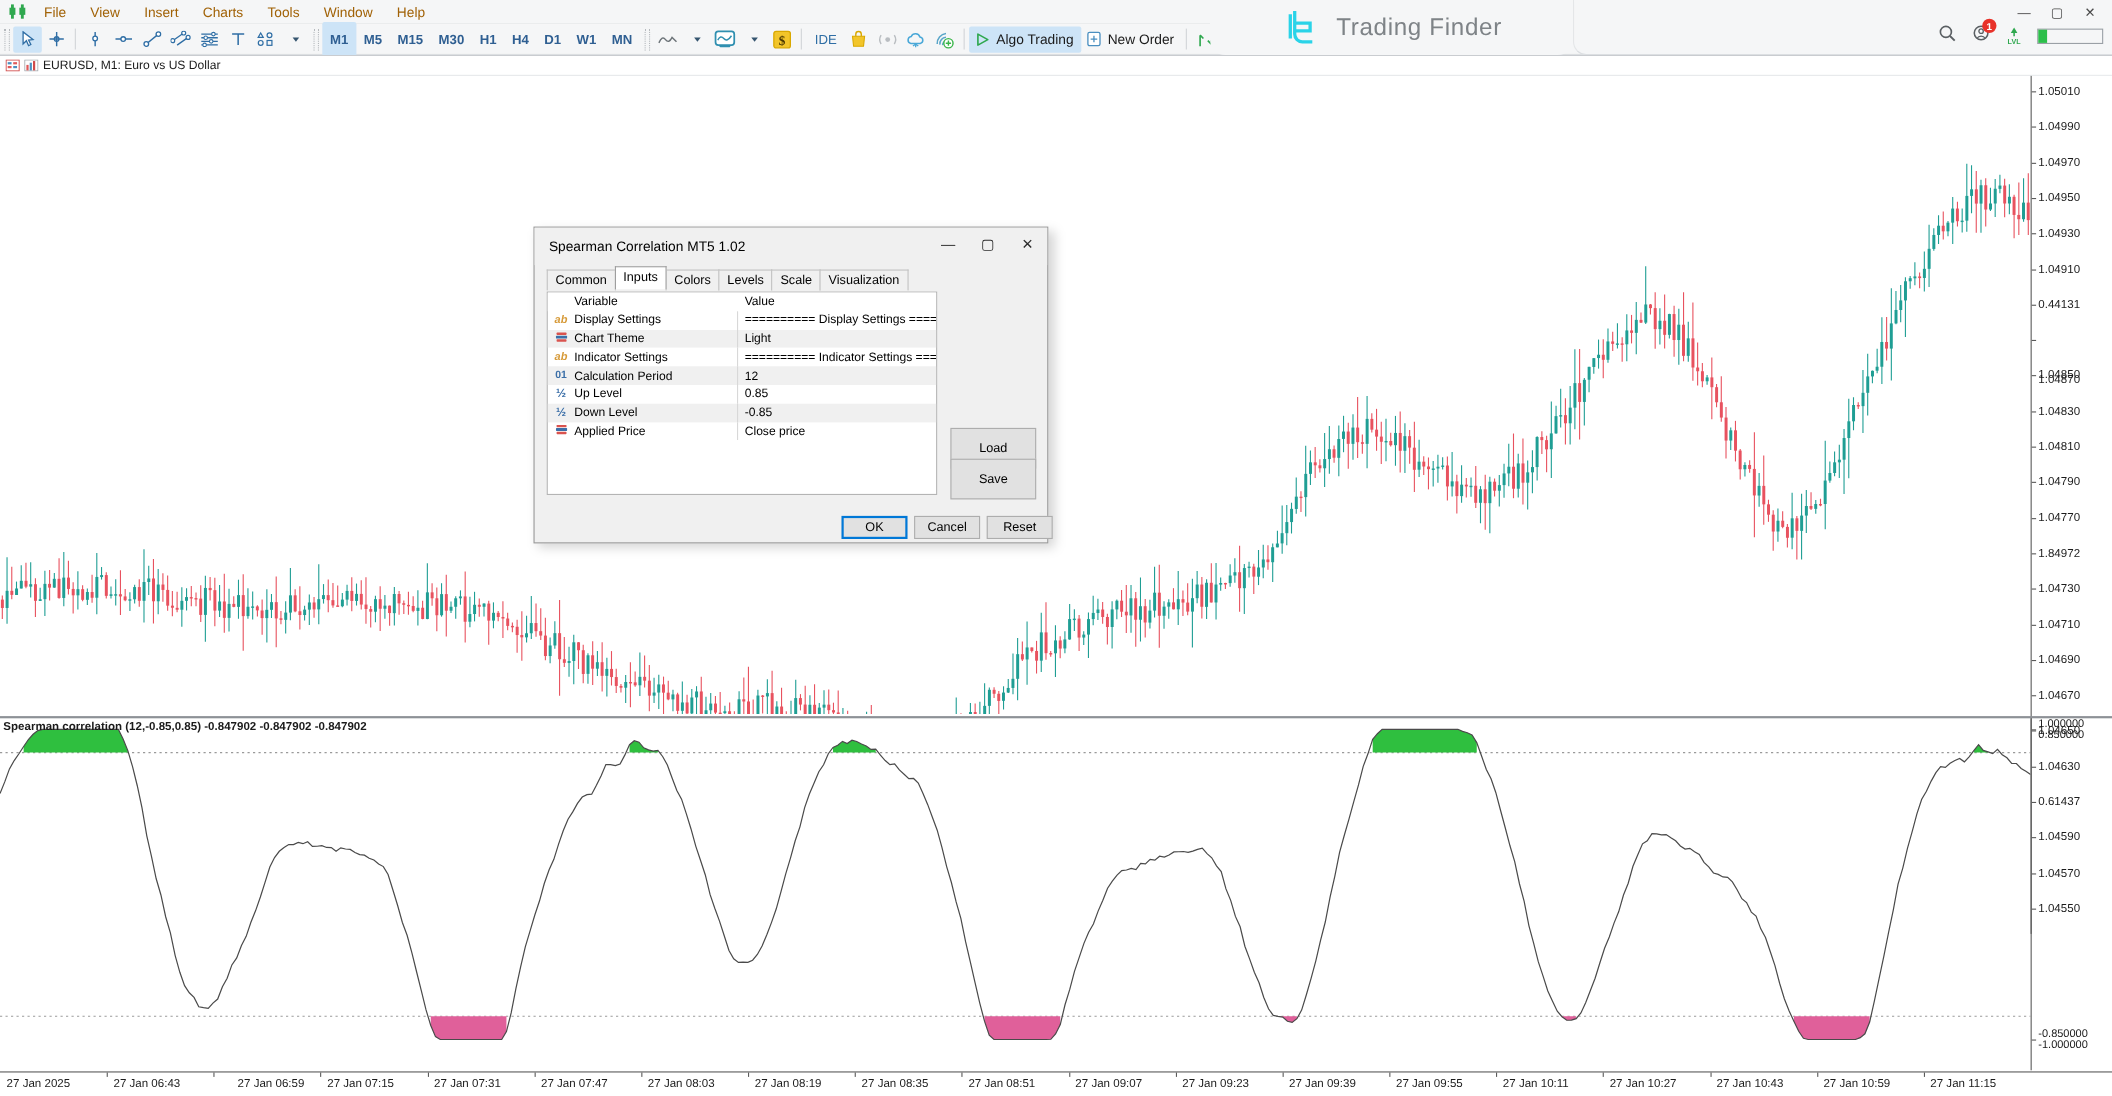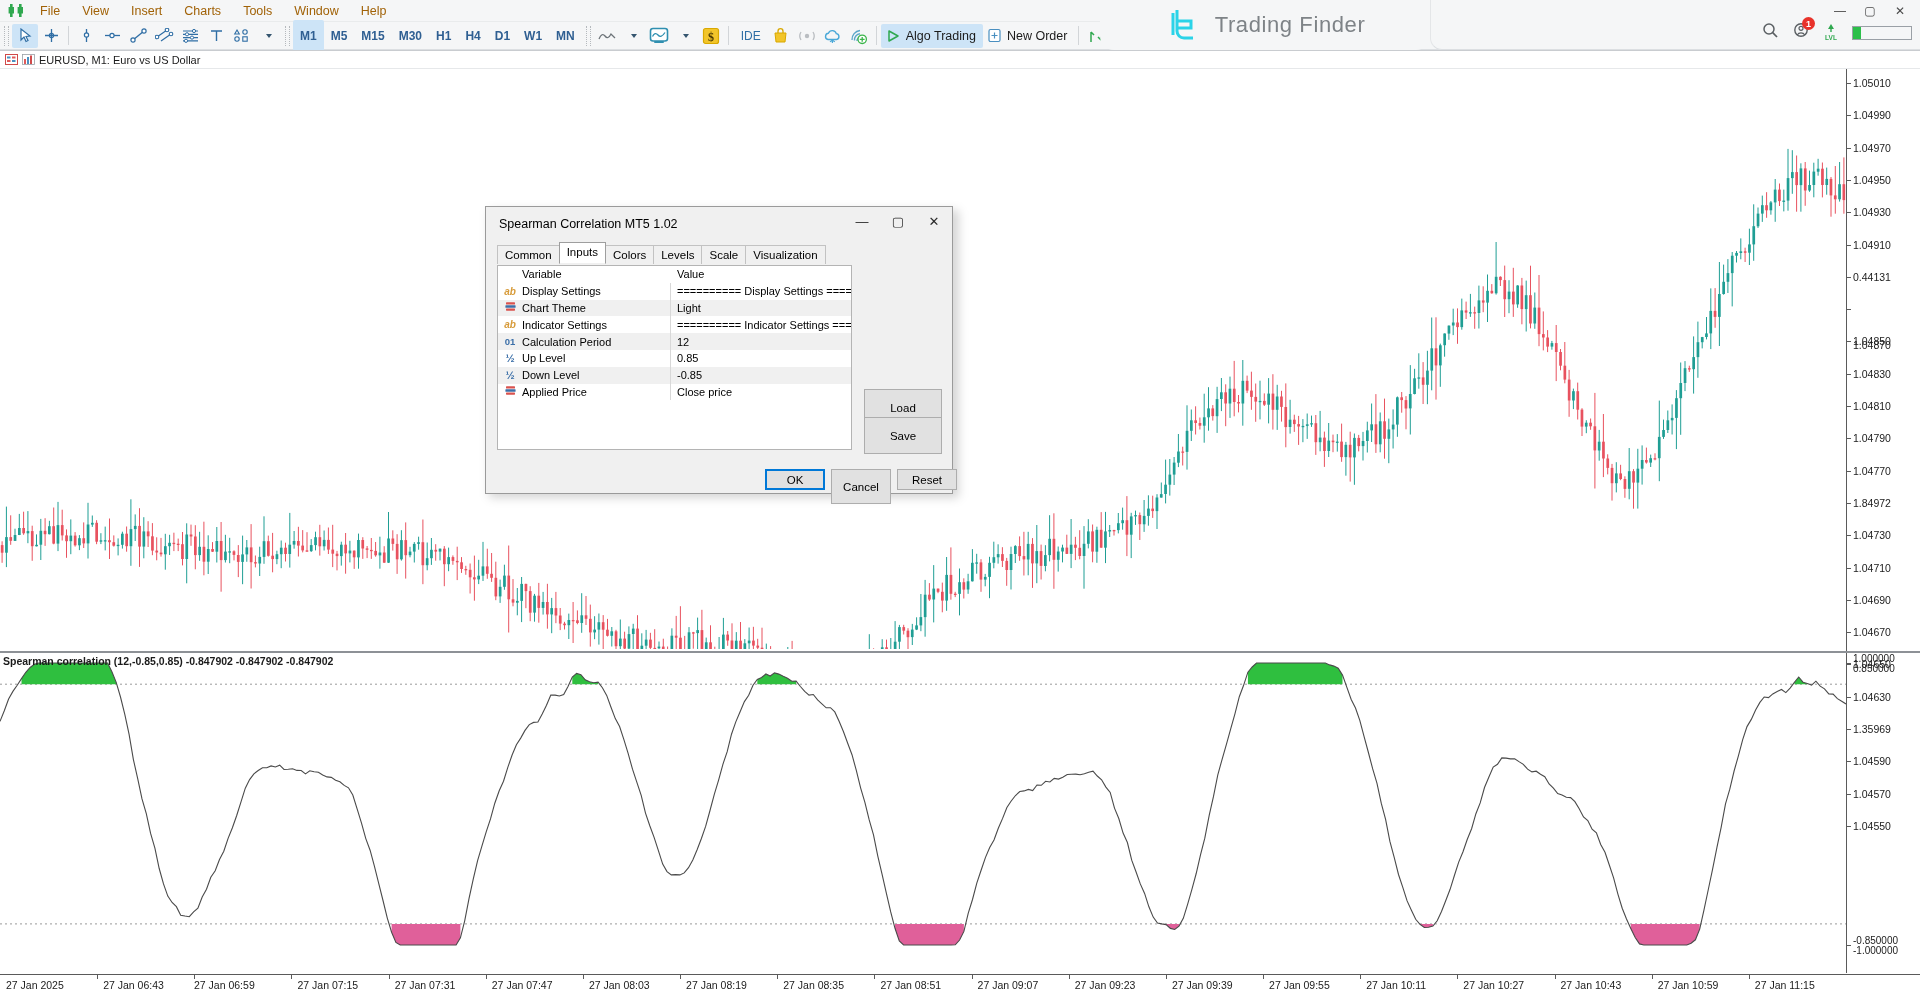--- a/index.html
+++ b/index.html
@@ -1349,21 +1349,21 @@
           <div class="pa-label" style="top: 498.5px;">1.04710</div>
           <div class="pa-tick" style="top: 498.5px;"></div>
           <div class="pa-label" style="top: 530.8px;">1.04690</div>
           <div class="pa-tick" style="top: 530.8px;"></div>
           <div class="pa-label" style="top: 563.1px;">1.04670</div>
           <div class="pa-tick" style="top: 563.1px;"></div>
           <div class="pa-label" style="top: 595.4px;">1.04650</div>
           <div class="pa-tick" style="top: 595.4px;"></div>
           <div class="pa-label" style="top: 627.7px;">1.04630</div>
           <div class="pa-tick" style="top: 627.7px;"></div>
-          <div class="pa-label" style="top: 660px;">1.35969</div>
+          <div class="pa-label" style="top: 660px;">0.61437</div>
           <div class="pa-tick" style="top: 660px;"></div>
           <div class="pa-label" style="top: 692.3px;">1.04590</div>
           <div class="pa-tick" style="top: 692.3px;"></div>
           <div class="pa-label" style="top: 724.6px;">1.04570</div>
           <div class="pa-tick" style="top: 724.6px;"></div>
           <div class="pa-label" style="top: 756.9px;">1.04550</div>
           <div class="pa-tick" style="top: 756.9px;"></div>
         </div>
     </div>
 
@@ -1393,21 +1393,21 @@
       <div style="position:absolute;left:6px;top:292px;font-size:10px;color:#1b1b1b;">-1.000000</div>
       <div style="position:absolute;left:0;top:10px;width:4px;height:1px;background:#5a5a5a;"></div>
       <div style="position:absolute;left:0;top:292px;width:4px;height:1px;background:#5a5a5a;"></div>
     </div>
 
     <div class="time-axis">
       <div id="ta-labels">
           <div class="ta-label" style="left: 6px;">27 Jan 2025</div>
           <div class="ta-label" style="left: 103.158px;">27 Jan 06:43</div>
           <div class="ta-tick" style="left: 97.1579px;"></div>
-          <div class="ta-label" style="left: 194px;">27 Jan 06:59</div>
+          <div class="ta-label" style="left: 216px;">27 Jan 06:59</div>
           <div class="ta-tick" style="left: 194.316px;"></div>
           <div class="ta-label" style="left: 297.474px;">27 Jan 07:15</div>
           <div class="ta-tick" style="left: 291.474px;"></div>
           <div class="ta-label" style="left: 394.632px;">27 Jan 07:31</div>
           <div class="ta-tick" style="left: 388.632px;"></div>
           <div class="ta-label" style="left: 491.789px;">27 Jan 07:47</div>
           <div class="ta-tick" style="left: 485.789px;"></div>
           <div class="ta-label" style="left: 588.947px;">27 Jan 08:03</div>
           <div class="ta-tick" style="left: 582.947px;"></div>
           <div class="ta-label" style="left: 686.105px;">27 Jan 08:19</div>
@@ -1527,17 +1527,17 @@
               <div class="gcell-val">Close price</div>
             </div>
           </div>
       </div>
 
       <div class="dlg-btn" style="left:367px; top:124px;">Load</div>
       <div class="dlg-btn" style="left:367px; top:152px;">Save</div>
     </div>
 
     <div class="dlg-btn default" style="left:279px; top:262px; width:60px; height:21px;">OK</div>
-    <div class="dlg-btn" style="left:345px; top:262px; width:60px; height:35px;">Cancel</div>
+    <div class="dlg-btn" style="left:345px; top:262px; width:60px; height:21px;">Cancel</div>
     <div class="dlg-btn" style="left:411px; top:262px; width:60px; height:21px;">Reset</div>
   </div>
 
 </div>
 
 </body></html>

